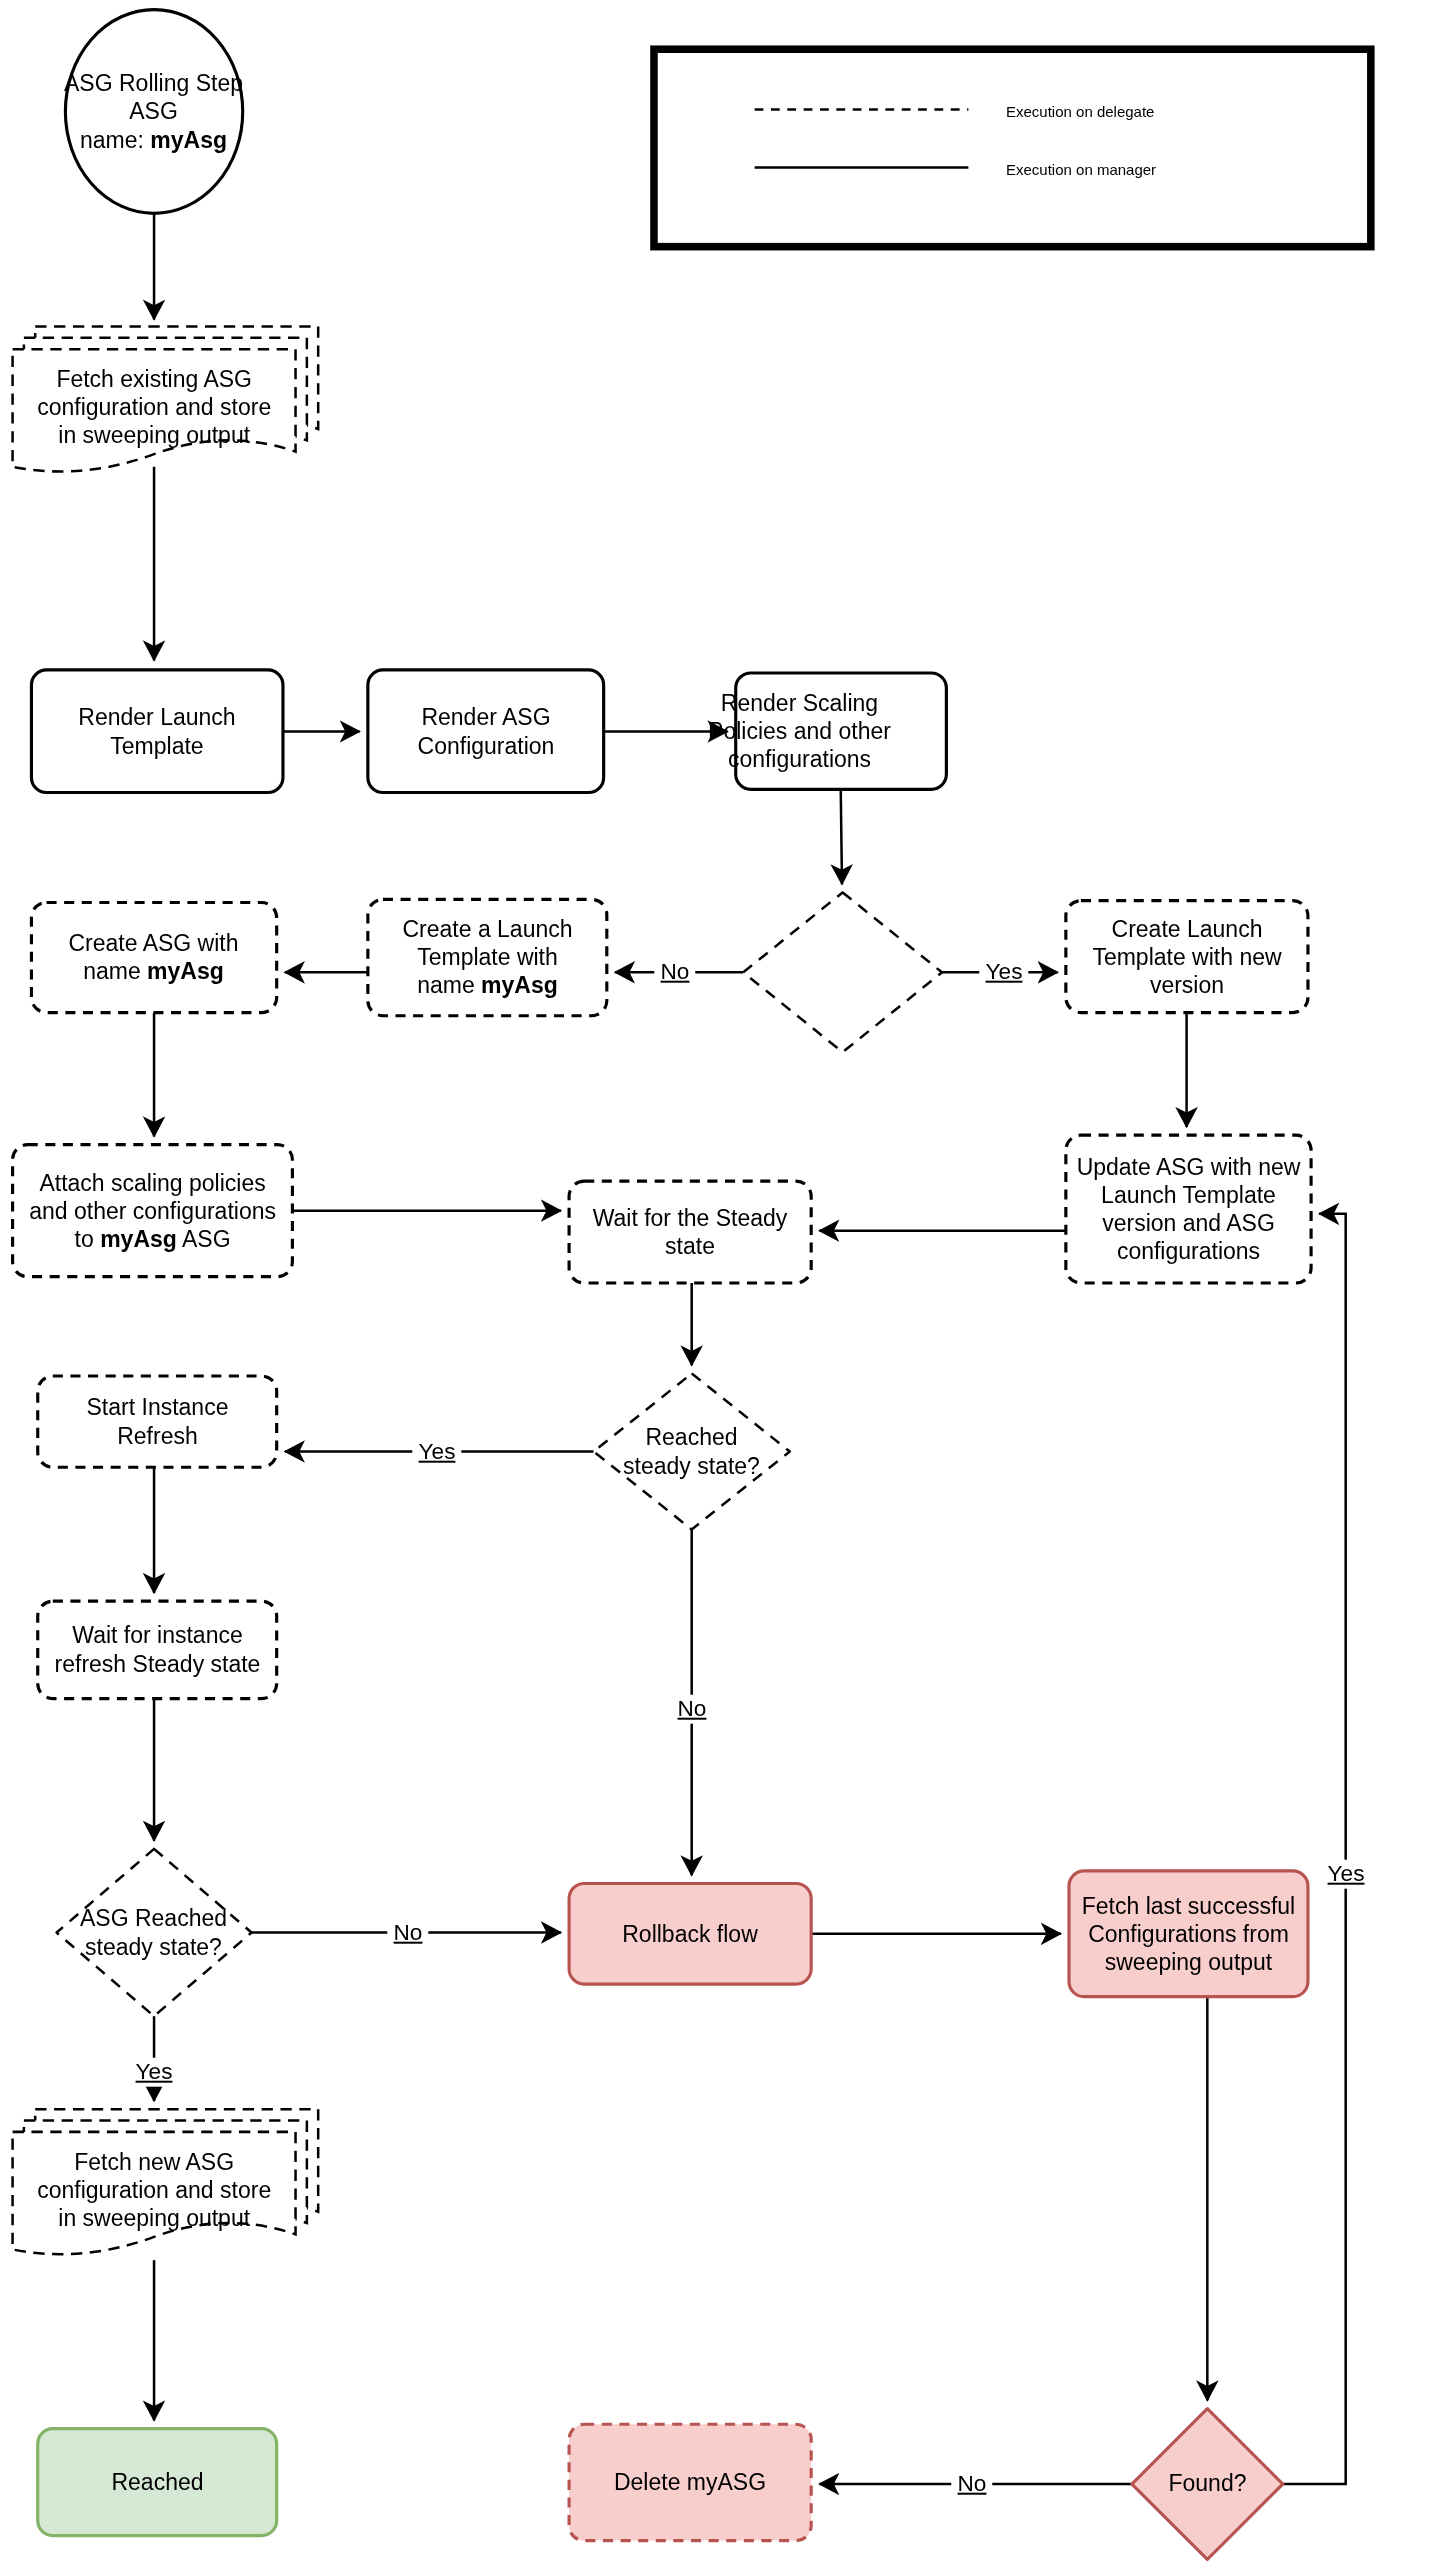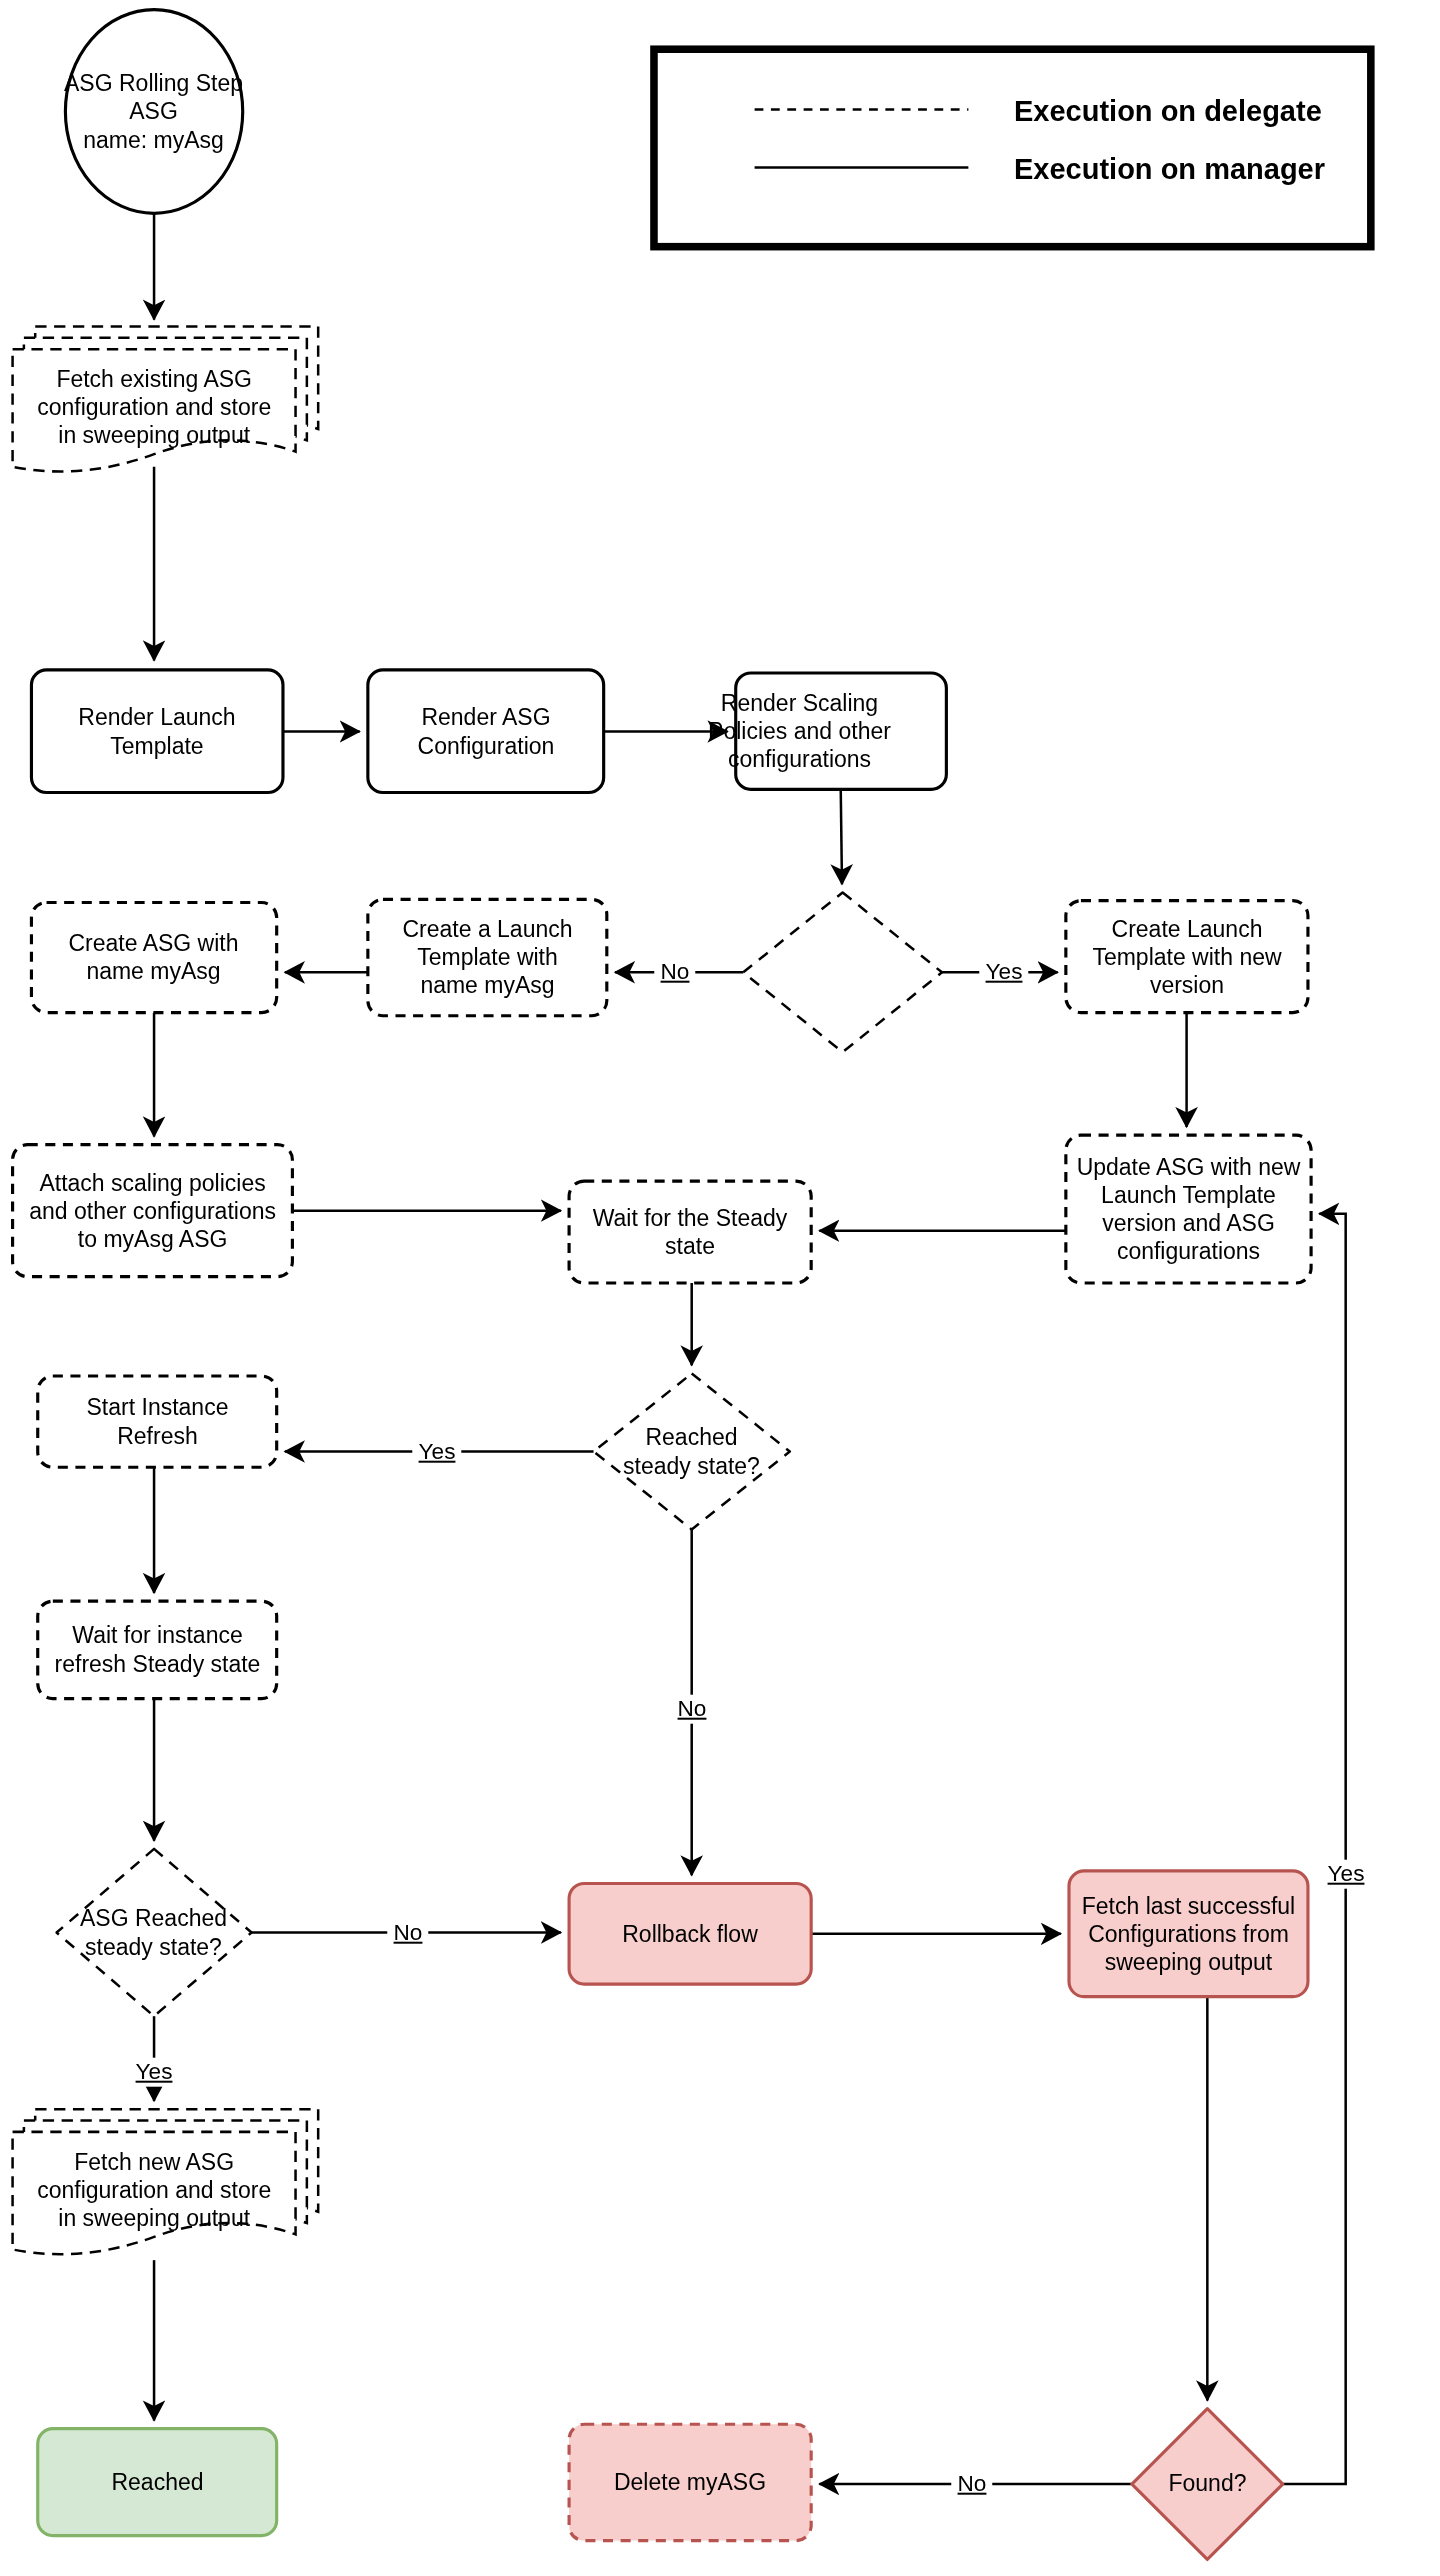--- a/index.html
+++ b/index.html
@@ -4,22 +4,22 @@
 <style>
   html,body{margin:0;padding:0;background:#ffffff;}
   #canvas{position:relative;width:1440px;height:2576px;background:#ffffff;overflow:hidden;
           font-family:"Liberation Sans", sans-serif;color:#000;}
   #wires{position:absolute;left:0;top:0;width:1440px;height:2576px;}
   .label{position:absolute;display:flex;flex-direction:column;align-items:center;justify-content:center;
          text-align:center;font-size:23px;line-height:1.22;}
   .label .ln{white-space:nowrap;}
   .edge-label{position:absolute;transform:translate(-50%,-50%);background:#ffffff;
               padding:1.3px 6.3px;font-size:22.6px;white-space:nowrap;text-decoration:underline;}
-  .legend-label{position:absolute;transform:translateY(-50%);font-size:29px;font-weight:bold;white-space:nowrap;margin-left:8px;}
-  b{font-weight:normal;}
+  .legend-label{position:absolute;transform:translateY(-50%);font-size:15px;font-weight:normal;white-space:nowrap;}
+  b{font-weight:bold;}
 </style>
 </head>
 <body>
 
 <div id="canvas">
 
 <svg id="wires" xmlns="http://www.w3.org/2000/svg" width="1440" height="2576" viewBox="0 0 2290 4096">
   <defs>
     <marker id="arrow" markerUnits="userSpaceOnUse" markerWidth="40" markerHeight="40" refX="32" refY="18" orient="auto">
       <path d="M0,0 L34,18 L0,36 L9,18 Z" fill="#000000"></path>

